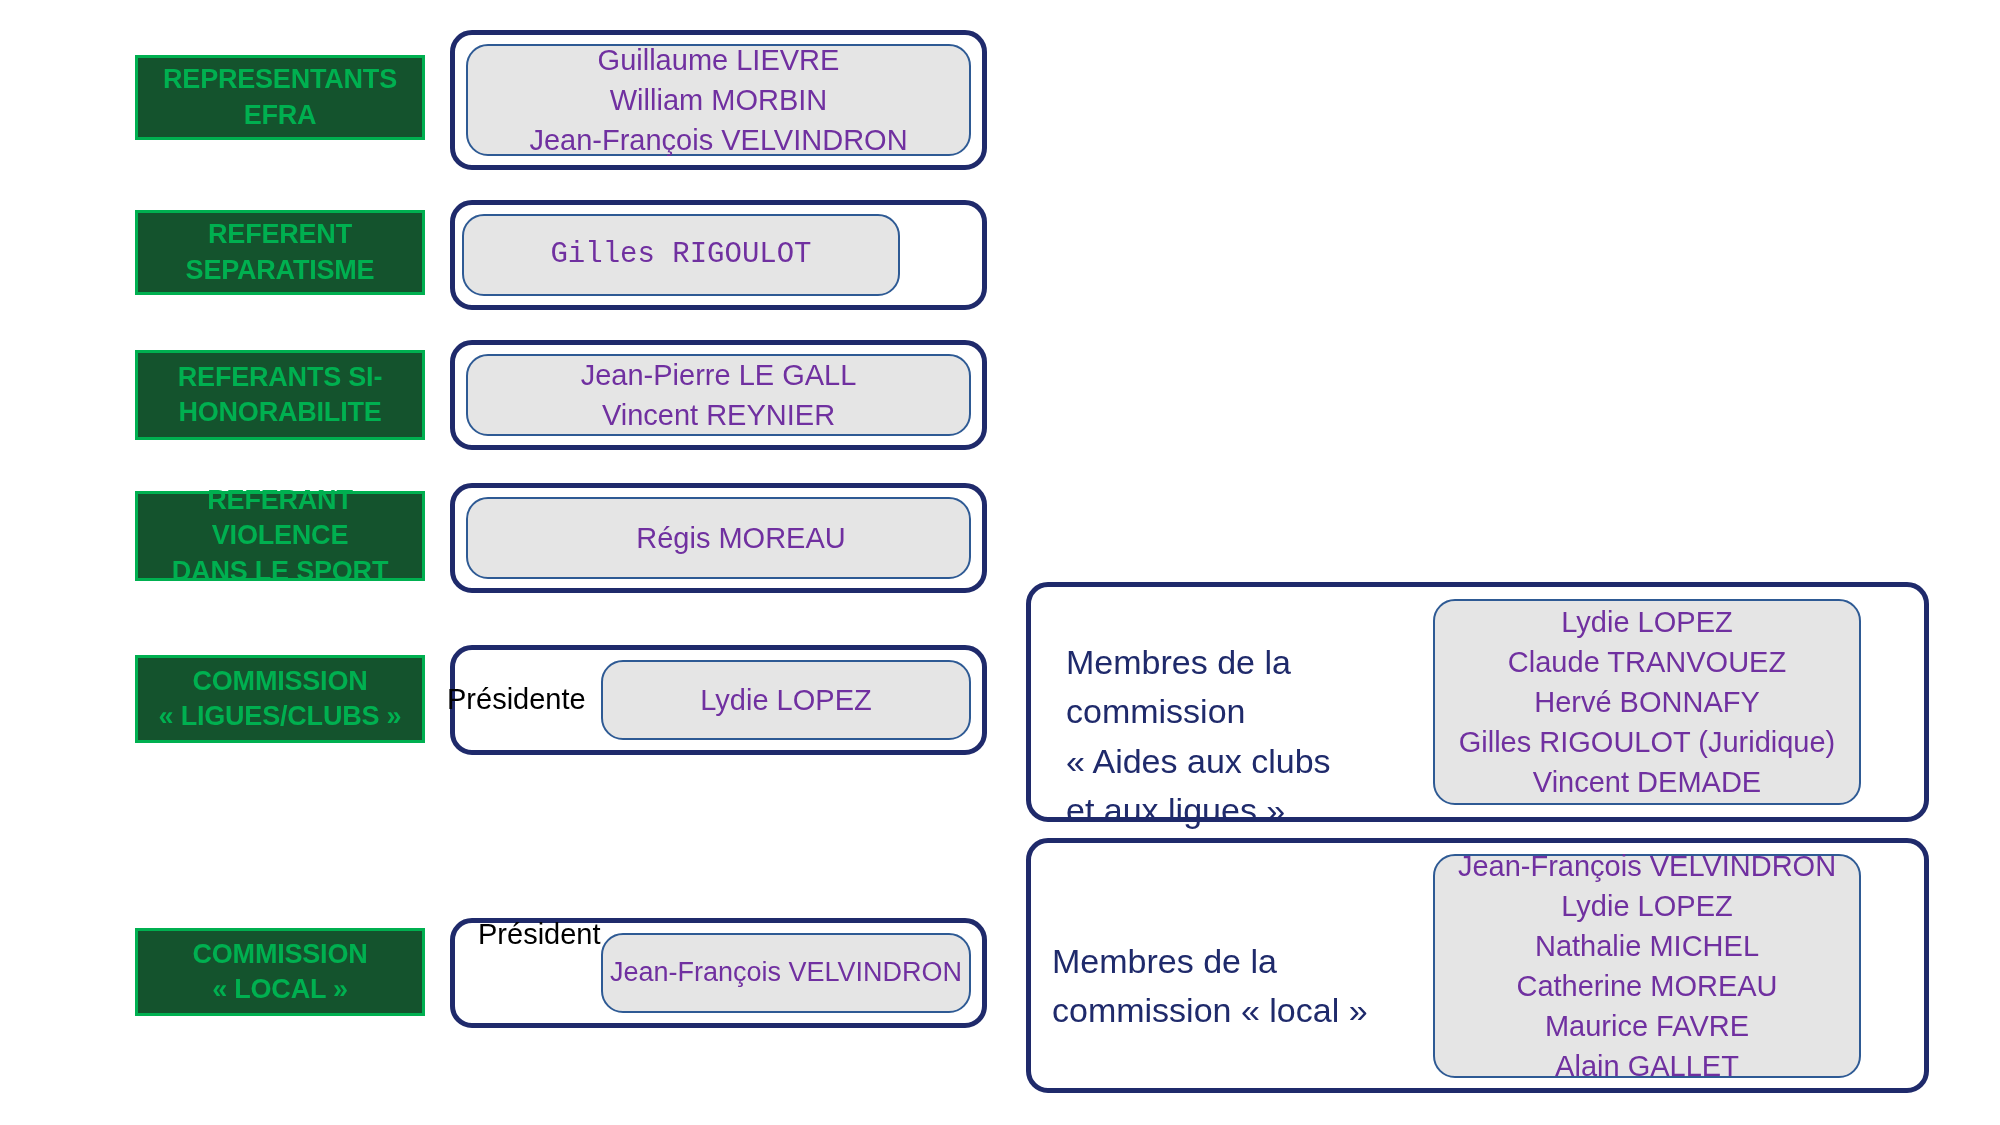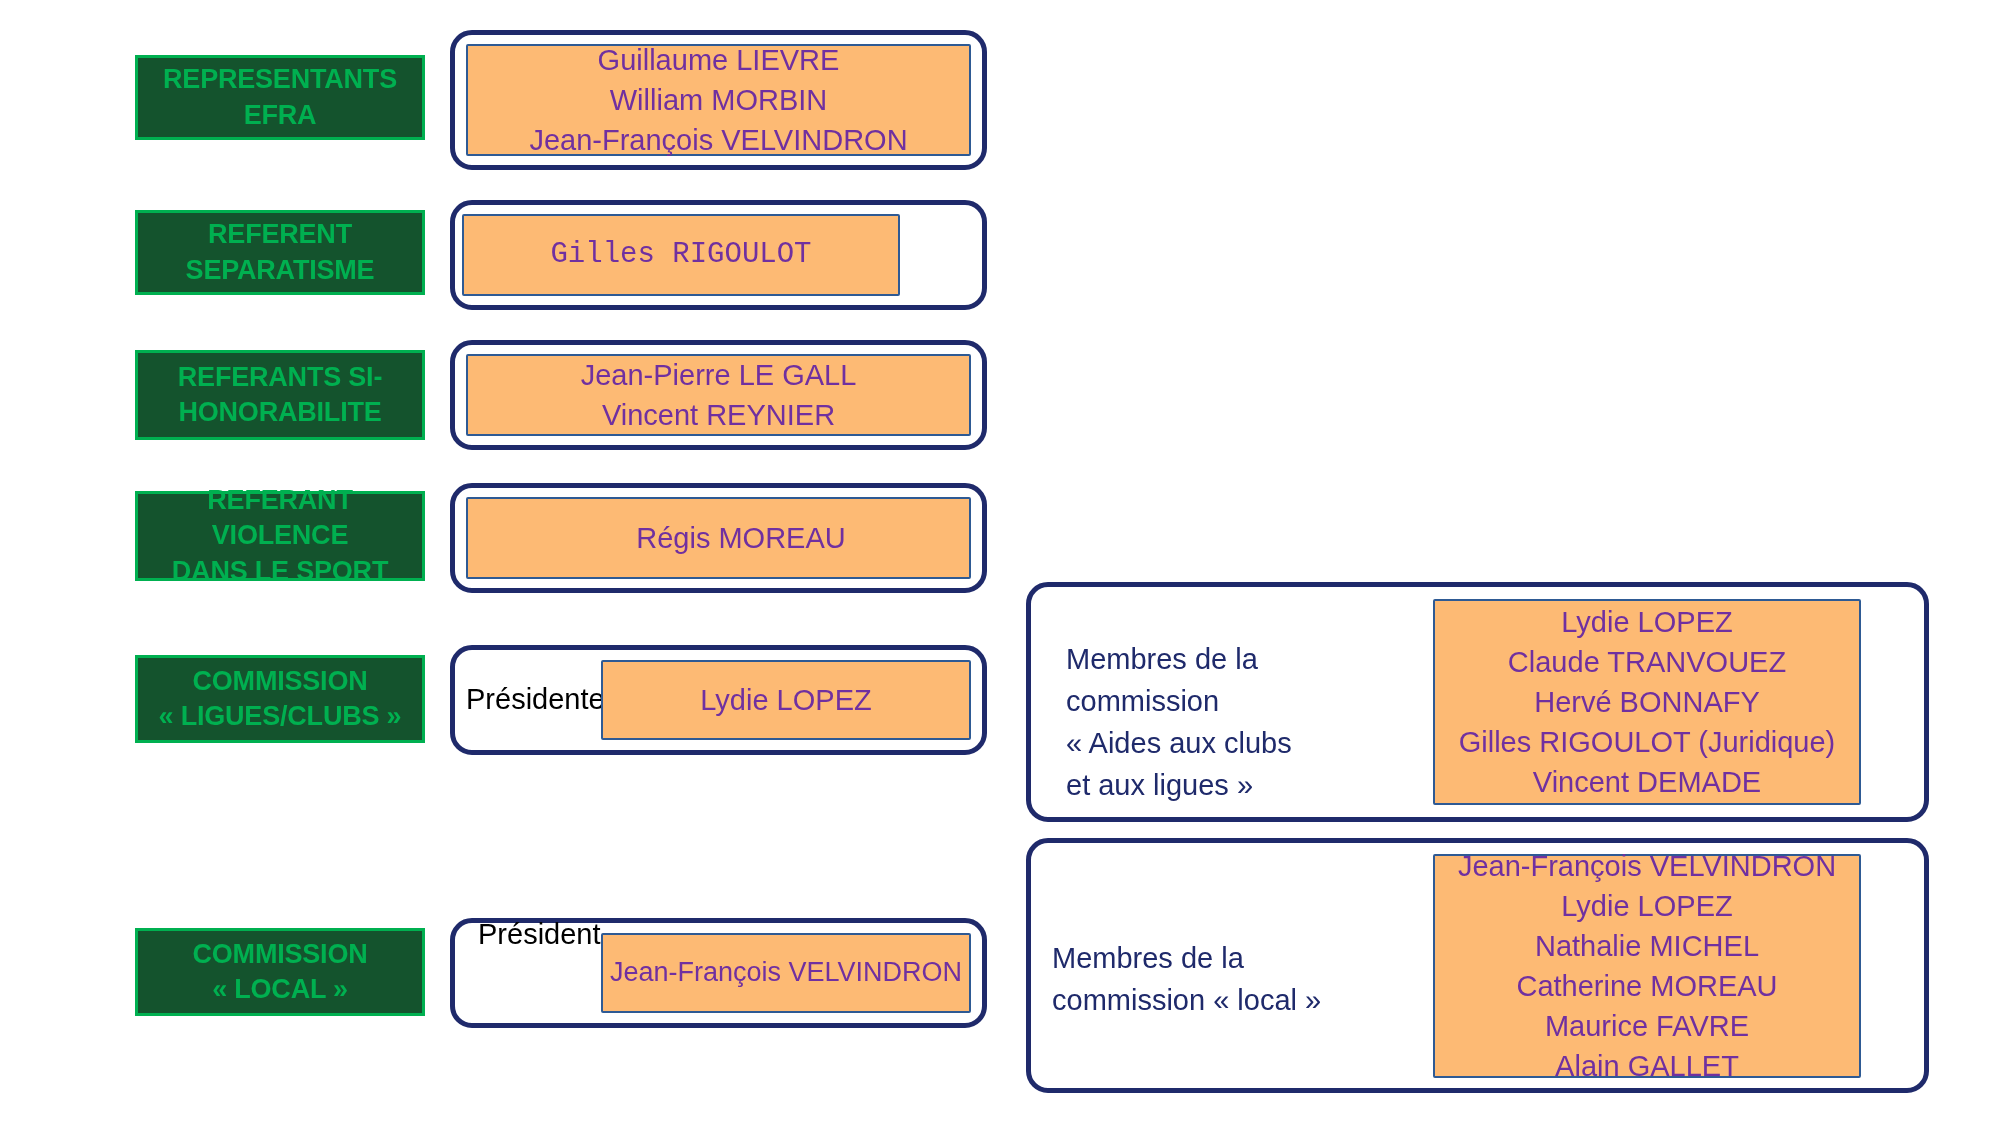--- a/index.html
+++ b/index.html
@@ -47,22 +47,22 @@
     border: 5px solid #1F2A6B;
     border-radius: 22px;
     background: #ffffff;
   }
 
   
   .inner-panel {
     position: absolute;
     box-sizing: border-box;
     border: 2px solid #2E5A94;
-    border-radius: 2px;
-    background: #fdba74;
+    border-radius: 22px;
+    background: #e5e5e5;
     display: flex;
     flex-direction: column;
     align-items: center;
     justify-content: center;
     text-align: center;
   }
   .inner-panel .name {
     color: #7030A0;
     font-size: 29px;
     line-height: 1.38;
@@ -75,21 +75,21 @@
     color: #000000;
     font-size: 29px;
     line-height: 1;
     white-space: nowrap;
   }
 
   
   .desc-text {
     position: absolute;
     color: #1F2A6B;
-    font-size: 29px;
+    font-size: 34px;
     line-height: 1.45;
     white-space: pre-line;
     text-align: left;
   }
 </style>
 </head>
 <body>
 
 <div class="canvas">
 
@@ -135,21 +135,21 @@
   <div class="inner-panel" style="left:466px; top:497px; width:505px; height:82px;padding-left:45px;">
     <div class="name">Régis MOREAU</div>
   </div>
 
   <div class="label-box" style="left:135px; top:655px; width:290px; height:88px;">
     <div class="label-text">COMMISSION
 « LIGUES/CLUBS »</div>
   </div>
 
   <div class="outer-card" style="left:450px; top:645px; width:537px; height:110px;"></div>
-  <div class="role-caption" style="left:466px; top:685px;">Présidente</div>
+  <div class="role-caption" style="left:447px; top:685px;">Présidente</div>
   <div class="inner-panel" style="left:601px; top:660px; width:370px; height:80px;">
     <div class="name">Lydie LOPEZ</div>
   </div>
 
   <div class="outer-card" style="left:1026px; top:582px; width:903px; height:240px;"></div>
   <div class="desc-text" style="left:1066px; top:638px; width:360px;">Membres de la
 commission
 « Aides aux clubs
 et aux ligues »</div>
   <div class="inner-panel" style="left:1433px; top:599px; width:428px; height:206px;">

